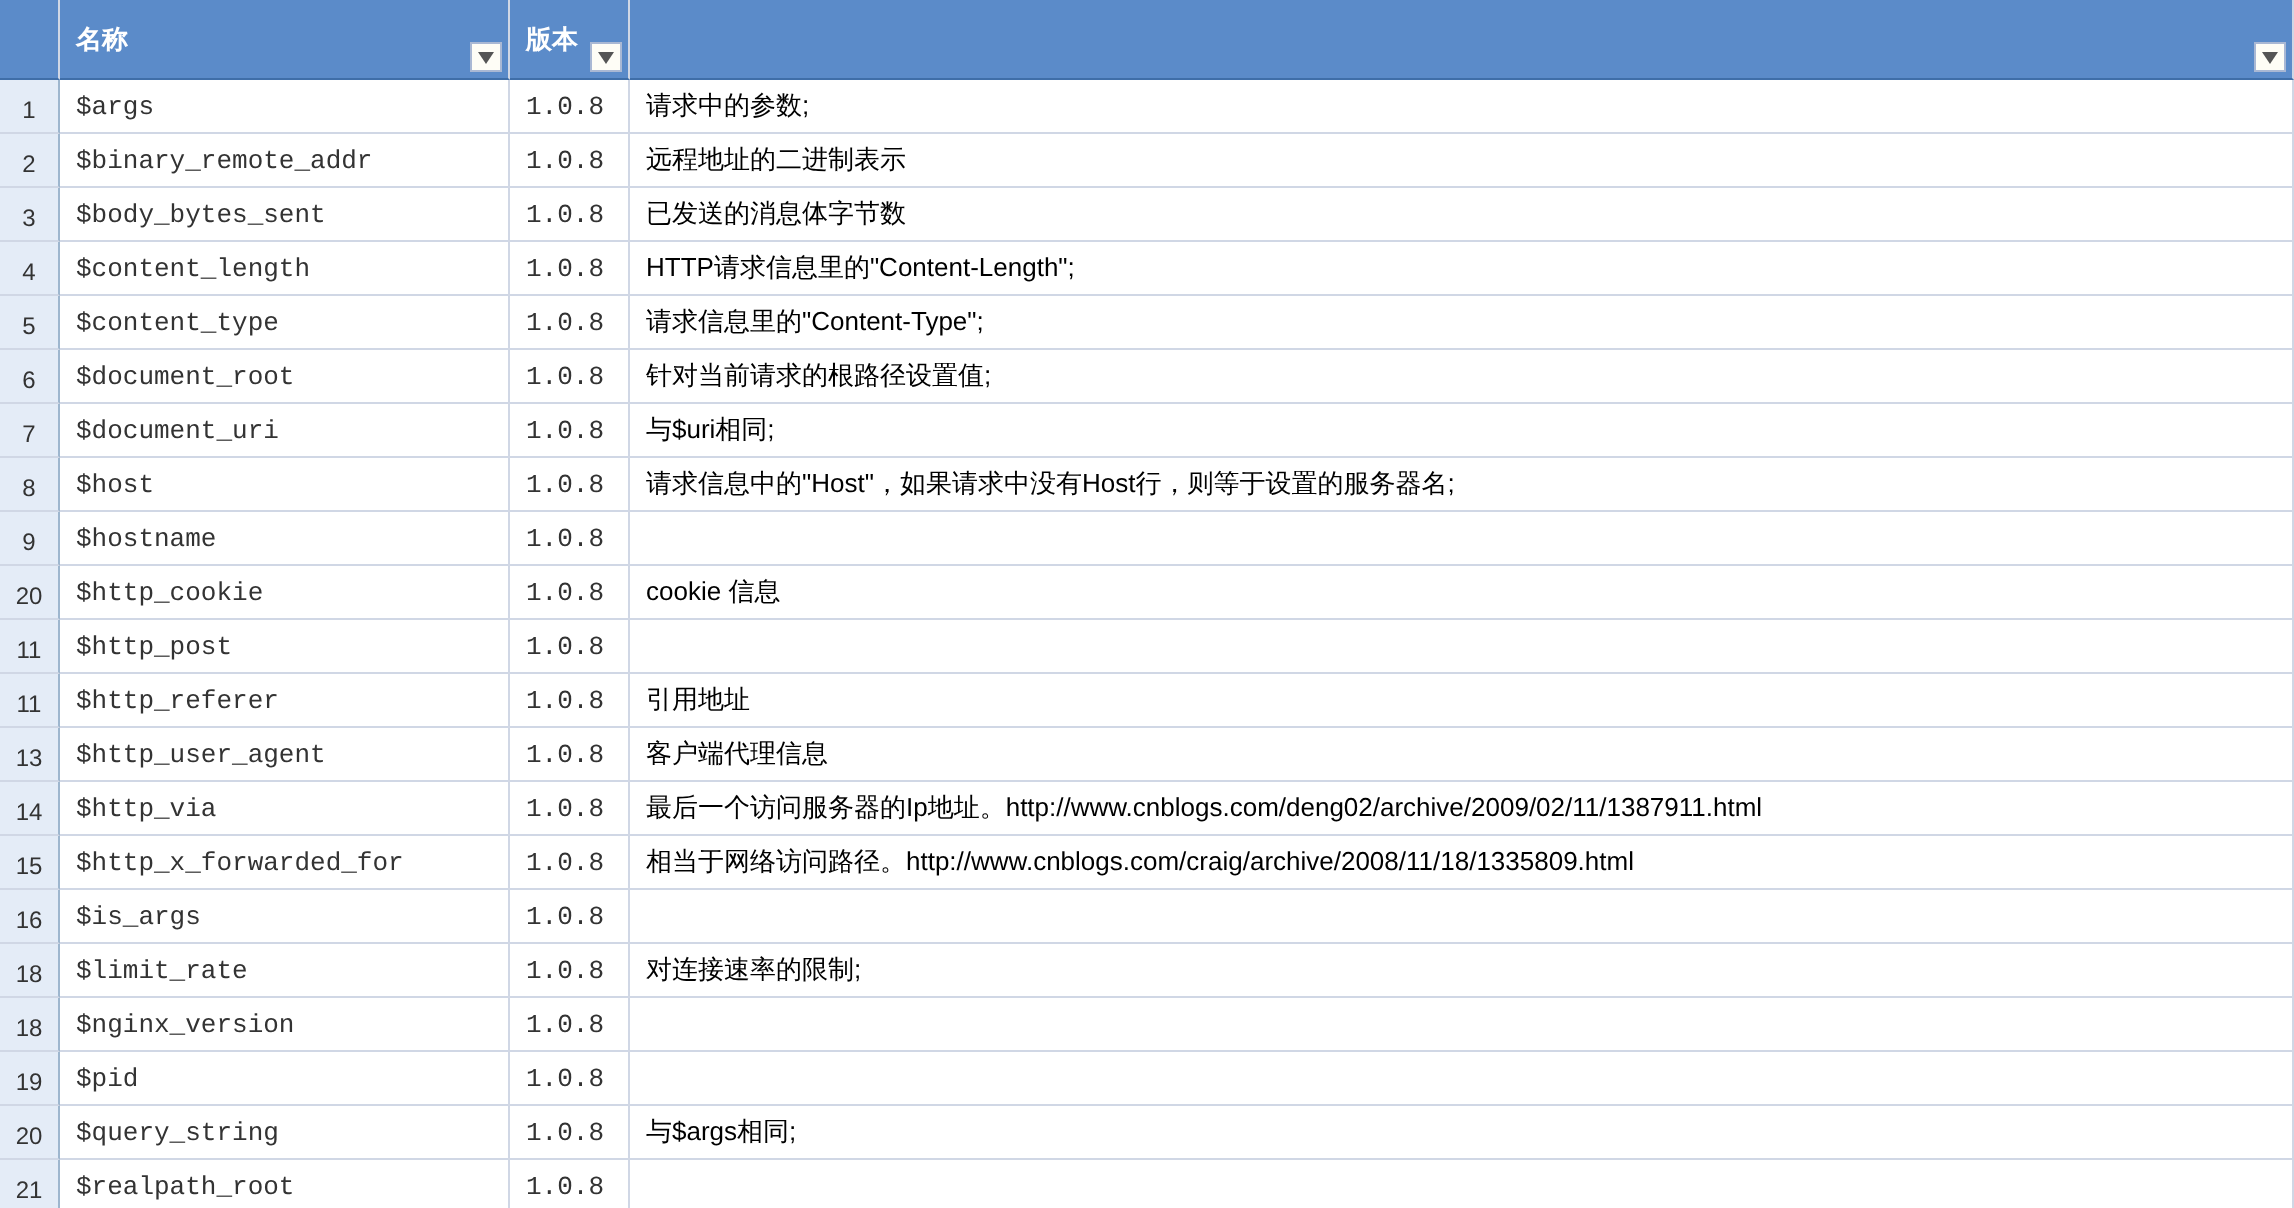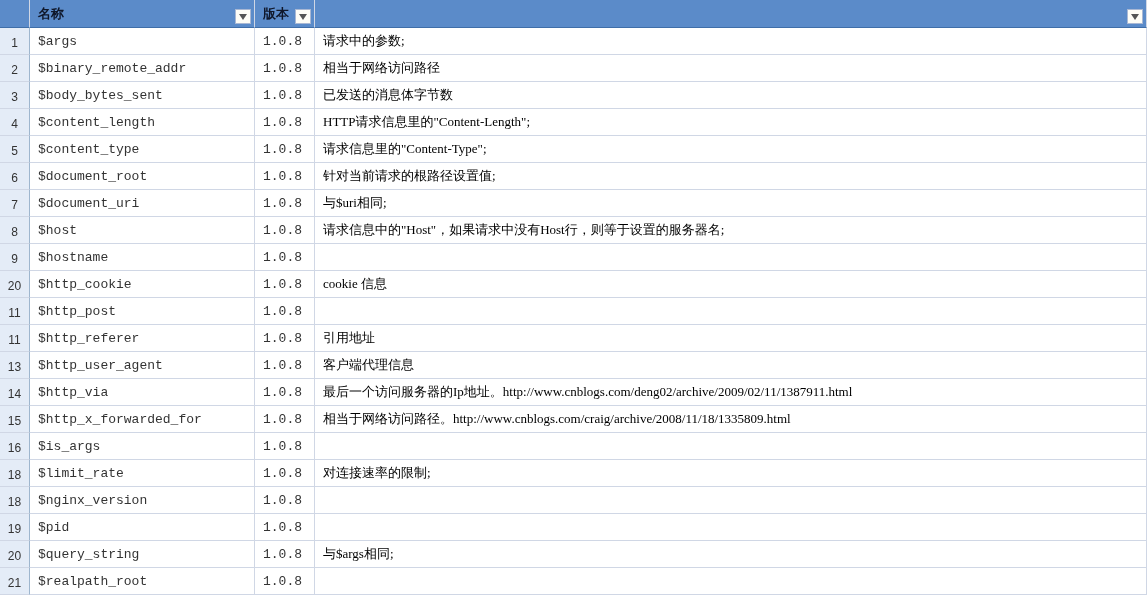--- a/index.html
+++ b/index.html
@@ -9,29 +9,29 @@
     font-size: 13px;
     background: #fff;
     width: 1147px;
   }
   .sheet {
     display: grid;
     grid-template-columns: 30px 225px 60px 1fr;
   }
   .hdr {
     background: #5b8bc9;
-    color: #0f172a;
+    color: #ffffff;
     font-weight: bold;
     padding: 6px 6px 6px 8px;
     border-right: 1px solid #d0d7e5;
     border-bottom: 1px solid #3f6ea8;
     position: relative;
     display: flex;
     align-items: center;
-    height: 28px;
+    height: 40px;
   }
   .hdr-corner {
     background: #5b8bc9;
     border-right: 1px solid #d0d7e5;
     border-bottom: 1px solid #3f6ea8;
   }
   .filter-btn {
     position: absolute;
     right: 3px;
     bottom: 3px;
@@ -67,21 +67,21 @@
     color: #000;
     display: flex;
     align-items: center;
     height: 27px;
   }
   .mono {
     font-family: "Courier New", Consolas, monospace;
     color: #333;
   }
   .desc-cell {
-    font-family: Liberation Serif, serif;
+    font-family: Liberation Sans, sans-serif;
   }
 </style>
 </head>
 <body>
 
 <div class="sheet">
 
   <div class="hdr-corner"></div>
 
   <div class="hdr">
@@ -110,21 +110,21 @@
     </span>
   </div>
 
 <div class="rownum">1</div>
     <div class="cell mono">$args</div>
     <div class="cell mono">1.0.8</div>
     <div class="cell desc-cell">请求中的参数;</div>
     <div class="rownum">2</div>
     <div class="cell mono">$binary_remote_addr</div>
     <div class="cell mono">1.0.8</div>
-    <div class="cell desc-cell">相当于网络访问路径</div>
+    <div class="cell desc-cell">远程地址的二进制表示</div>
     <div class="rownum">3</div>
     <div class="cell mono">$body_bytes_sent</div>
     <div class="cell mono">1.0.8</div>
     <div class="cell desc-cell">已发送的消息体字节数</div>
     <div class="rownum">4</div>
     <div class="cell mono">$content_length</div>
     <div class="cell mono">1.0.8</div>
     <div class="cell desc-cell">HTTP请求信息里的"Content-Length";</div>
     <div class="rownum">5</div>
     <div class="cell mono">$content_type</div>

